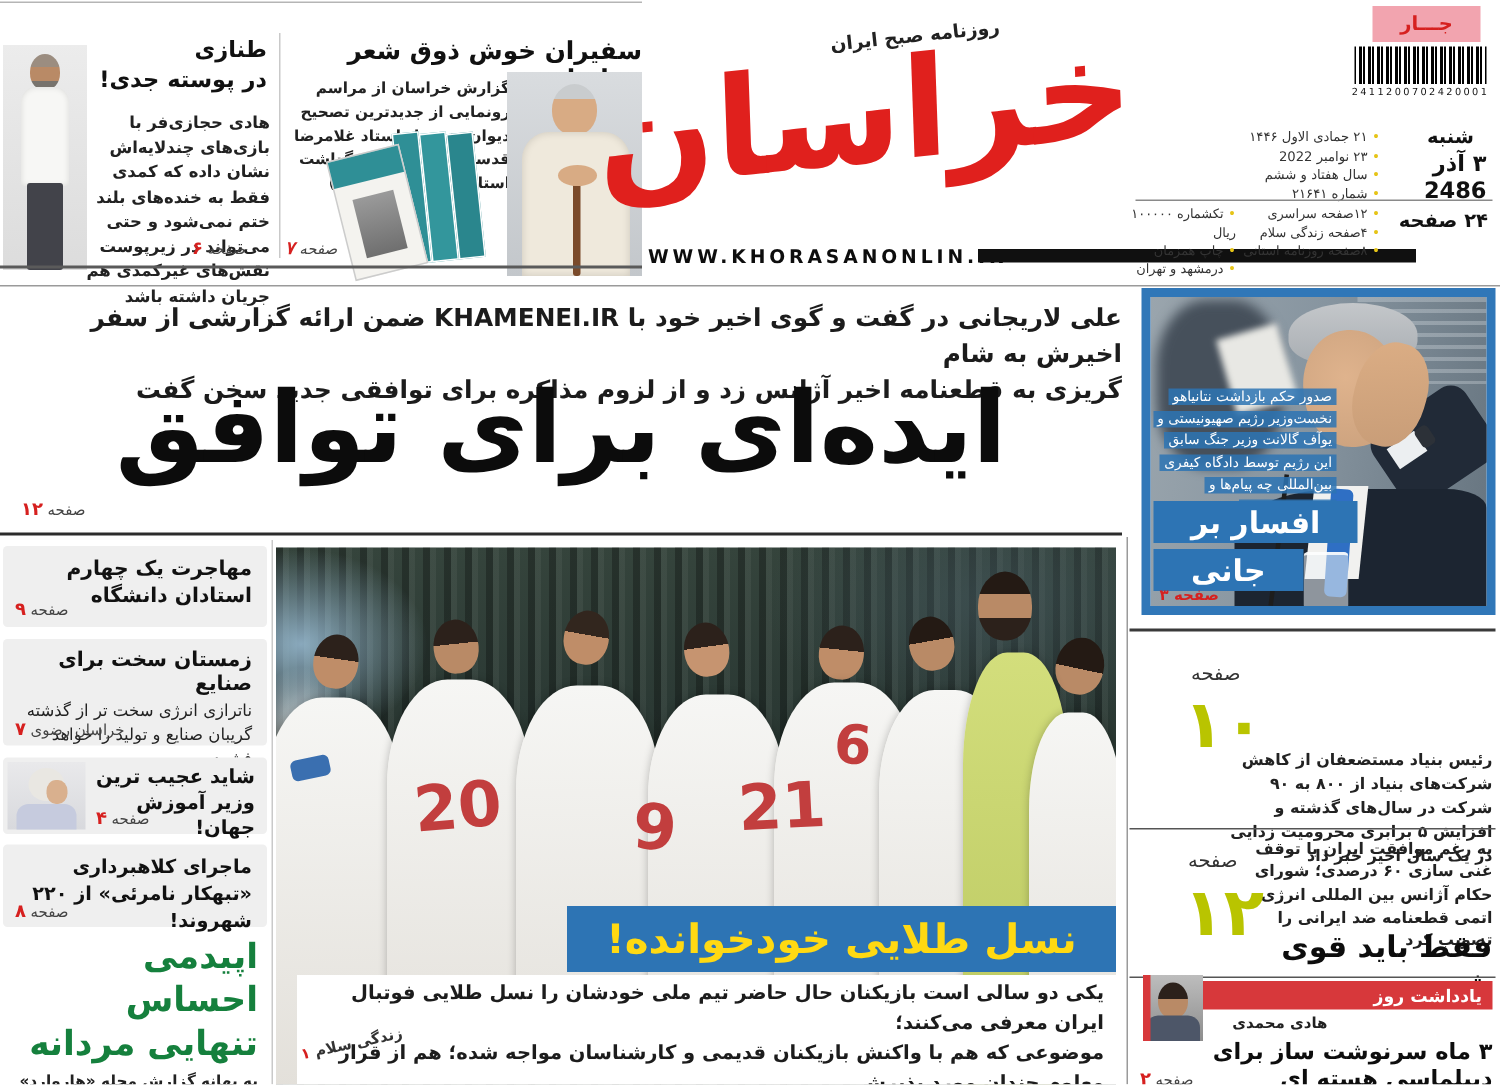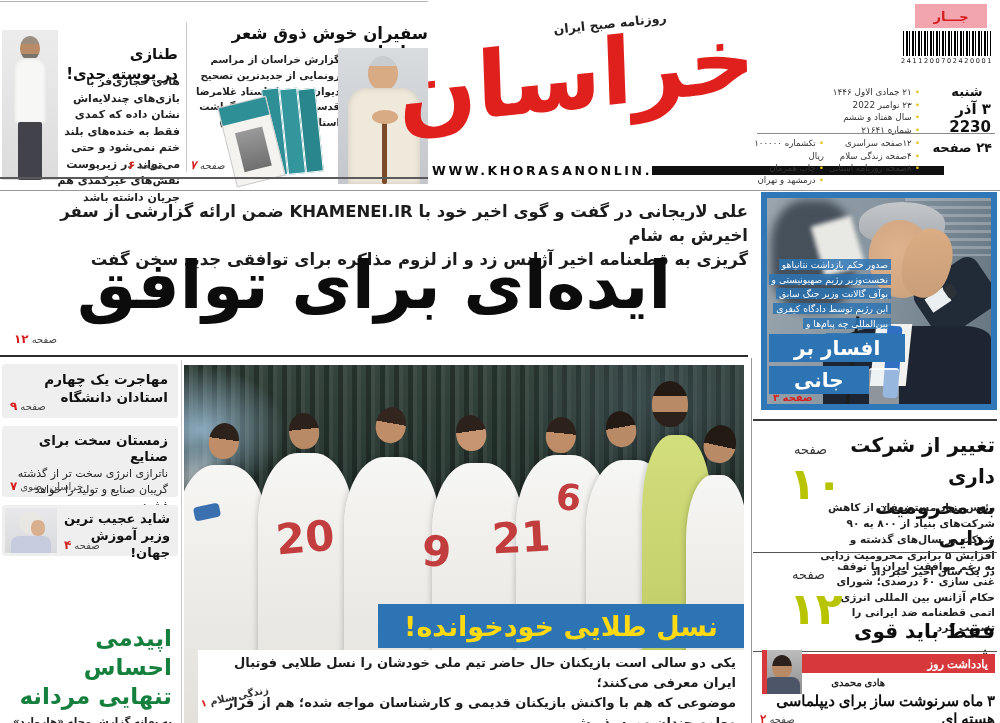--- a/index.html
+++ b/index.html
@@ -34,21 +34,21 @@
 <div class="page">
 
   <div class="abs" style="left:0;top:1px;width:428px;height:1px;background:#b5b5b5;"></div>
 
   <div class="abs" style="left:0;top:8px;width:183px;height:168px;">
     <div class="abs ph-grey" style="left:2px;top:22px;width:56px;height:150px;background:linear-gradient(180deg,#ececec,#dcdcdc);">
       <div class="abs head" style="left:18px;top:6px;width:20px;height:24px;background:linear-gradient(180deg,#9b8d80 0 35%,#b98a66 35% 75%,#77736d 75%);"></div>
       <div class="abs" style="left:12px;top:28px;width:32px;height:66px;background:#f7f7f5;border-radius:10px 10px 2px 2px;box-shadow:inset 0 0 4px rgba(0,0,0,.12);"></div>
       <div class="abs" style="left:16px;top:92px;width:24px;height:58px;background:#42434a;border-radius:2px;"></div>
     </div>
-    <div class="abs rtl b" style="left:58px;top:37px;width:120px;font-size:15px;line-height:1.3;">
+    <div class="abs rtl b" style="left:58px;top:16px;width:120px;font-size:15px;line-height:1.3;">
       <div>طنازی</div>
       <div>در پوسته جدی!</div>
     </div>
     <div class="abs rtl" style="left:46px;top:66px;width:134px;font-size:11px;line-height:1.5;color:#222;font-weight:600;">هادی حجازی‌فر با بازی‌های چندلایه‌اش نشان داده که کمدی فقط به خنده‌های بلند ختم نمی‌شود و حتی می‌تواند در زیرپوست نقش‌های غیرکمدی هم جریان داشته باشد</div>
     <div class="abs pg" style="left:128px;top:150px;">
       <span>صفحه</span><span class="num">۶</span>
     </div>
   </div>
 
   <div class="abs" style="left:186px;top:22px;width:1px;height:150px;background:#c9c9c9;"></div>
@@ -86,21 +86,21 @@
   <div class="abs" style="left:652px;top:166px;width:292px;height:9px;background:#101010;"></div>
 
   <div class="abs" style="left:915px;top:4px;width:72px;height:24px;background:#f2a4af;display:flex;align-items:center;justify-content:center;">
     <span class="b red" style="font-size:13px;text-align:center;">جـــار</span>
   </div>
   <div class="abs" style="left:903px;top:31px;width:88px;height:25px;background:repeating-linear-gradient(90deg,#000 0 1px,#fff 1px 3px,#000 3px 5px,#fff 5px 6px);"></div>
   <div class="abs" style="left:901px;top:57px;width:92px;font-size:6.5px;letter-spacing:1.6px;text-align:center;color:#111;">2411200702420001</div>
 
   <div class="abs rtl b" style="left:934px;top:84px;width:66px;font-size:13px;text-align:center;">شنبه</div>
   <div class="abs rtl b" style="left:925px;top:100px;width:66px;font-size:15px;">۳ آذر</div>
-  <div class="abs rtl b" style="left:925px;top:118px;width:66px;font-size:15px;">2230</div>
+  <div class="abs rtl b" style="left:925px;top:118px;width:66px;font-size:15px;">2486</div>
 
   <div class="abs" style="left:798px;top:86px;width:122px;font-size:8.8px;line-height:1.4;">
     <div class="bullet-line">۲۱ جمادی الاول ۱۴۴۶</div>
     <div class="bullet-line">۲۳ نوامبر 2022</div>
     <div class="bullet-line">سال هفتاد و ششم</div>
     <div class="bullet-line">شماره ۲۱۶۴۱</div>
   </div>
 
   <div class="abs hr" style="left:757px;top:133px;width:238px;height:1px;"></div>
 
@@ -180,20 +180,26 @@
     </div>
     <div class="rtl b" style="padding:6px 8px 0 60px;font-size:13px;line-height:1.3;">
       <div>شاید عجیب ترین</div>
       <div>وزیر آموزش جهان!</div>
     </div>
     <div class="abs pg" style="left:62px;bottom:4px;">
       <span>صفحه</span><span class="num">۴</span>
     </div>
   </div>
 
+  <div class="abs box" style="left:2px;top:563px;width:176px;height:55px;">
+    <div class="rtl b" style="padding:7px 10px 0 10px;font-size:12.8px;line-height:1.4;">ماجرای کلاهبرداری «تبهکار نامرئی» از ۲۲۰ شهروند!</div>
+    <div class="abs pg" style="left:8px;bottom:4px;">
+      <span>صفحه</span><span class="num">۸</span>
+    </div>
+  </div>
 
   <div class="abs" style="left:2px;top:624px;width:176px;height:99px;">
     <div class="rtl" style="font-size:23px;font-weight:900;line-height:1.25;color:#15803d;padding-right:6px;">
       <div>اپیدمی احساس</div>
       <div>تنهایی مردانه</div>
     </div>
     <div class="rtl" style="margin-top:4px;padding-right:6px;font-size:10.2px;line-height:1.5;color:#222;font-weight:600;">به بهانه گزارش مجله «هاروارد» از کاهش دوستان صمیمی مردان به نصف در ۳۳ سال اخیر</div>
   </div>
 
   <div class="abs" style="left:181px;top:360px;width:1px;height:363px;background:#c9c9c9;"></div>
@@ -242,41 +248,37 @@
       <span>زندگی سلام</span>
       <span class="red">۱</span>
     </div>
   </div>
 
   <div class="abs" style="left:751px;top:358px;width:1px;height:365px;background:#9a9a9a;"></div>
 
   <div class="abs" style="left:753px;top:419px;width:244px;height:2px;background:#3a3a3a;"></div>
 
   <div class="abs" style="left:757px;top:426px;width:240px;height:122px;">
-    <div class="rtl b" style="position:absolute;left:70px;top:4px;width:168px;font-size:20px;line-height:1.55;">
-      <div>تغییر از شرکت داری</div>
-      <div>به محرومیت زدایی</div>
-    </div>
     <div class="abs rtl" style="left:30px;top:16px;width:40px;font-size:13px;color:#333;">صفحه</div>
     <div class="abs b" style="left:32px;top:32px;font-size:44px;color:#b9c400;">۱۰</div>
     <div class="abs rtl" style="left:58px;top:74px;width:180px;font-size:10.6px;line-height:1.5;color:#222;font-weight:600;">رئیس بنیاد مستضعفان از کاهش شرکت‌های بنیاد از ۸۰۰ به ۹۰ شرکت در سال‌های گذشته و افزایش ۵ برابری محرومیت زدایی در یک سال اخیر خبر داد</div>
   </div>
 
   <div class="abs" style="left:753px;top:552px;width:244px;height:1px;background:#555;"></div>
 
   <div class="abs" style="left:757px;top:557px;width:240px;height:90px;">
     <div class="abs rtl" style="left:78px;top:2px;width:160px;font-size:10.6px;line-height:1.45;color:#222;font-weight:600;">به رغم موافقت ایران با توقف غنی سازی ۶۰ درصدی؛ شورای حکام آژانس بین المللی انرژی اتمی قطعنامه ضد ایرانی را تصویب کرد</div>
     <div class="abs rtl" style="left:28px;top:10px;width:40px;font-size:13px;color:#333;">صفحه</div>
     <div class="abs b" style="left:32px;top:26px;font-size:44px;color:#b9c400;">۱۲</div>
     <div class="abs rtl b" style="left:66px;top:62px;width:172px;font-size:20px;color:#0d0d0d;">فقط باید قوی شویم</div>
   </div>
 
   <div class="abs" style="left:753px;top:651px;width:244px;height:1px;background:#555;"></div>
 
-  <div class="abs" style="left:757px;top:646px;width:240px;height:77px;font-family:Liberation Serif, serif;">
+  <div class="abs" style="left:757px;top:646px;width:240px;height:77px;">
     <div class="abs" style="left:5px;top:4px;width:40px;height:44px;background:linear-gradient(180deg,#bdbdbd,#8d8d8d);overflow:hidden;">
       <div class="abs head" style="left:10px;top:5px;width:20px;height:24px;background:linear-gradient(180deg,#2c211b 0 45%,#b98a66 45%);"></div>
       <div class="abs" style="left:2px;top:27px;width:36px;height:18px;background:#4d5668;border-radius:8px 8px 0 0;"></div>
       <div class="abs" style="left:0;top:0;width:5px;height:44px;background:#d7383b;"></div>
     </div>
     <div class="abs" style="left:45px;top:8px;width:193px;height:19px;background:#d7383b;display:flex;align-items:center;justify-content:flex-start;direction:rtl;">
       <span style="color:#fff;font-weight:bold;font-size:11.5px;padding-right:7px;">یادداشت روز</span>
     </div>
     <div class="abs rtl b" style="left:48px;top:31px;width:80px;font-size:10px;color:#222;">هادی محمدی</div>
     <div class="abs rtl b" style="left:2px;top:46px;width:236px;font-size:15px;color:#0d0d0d;">۳ ماه سرنوشت ساز برای دیپلماسی هسته ای</div>

